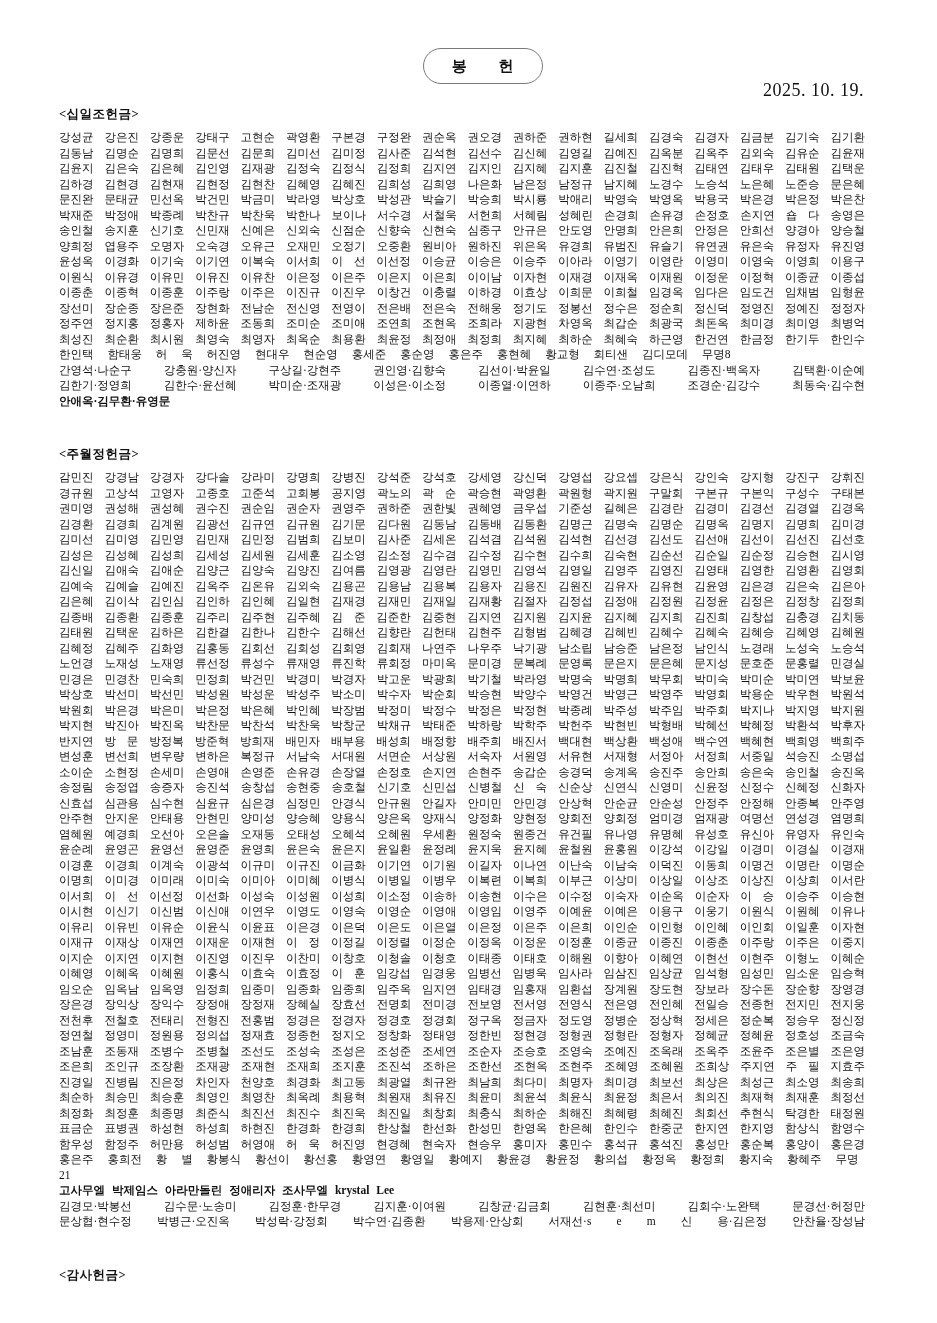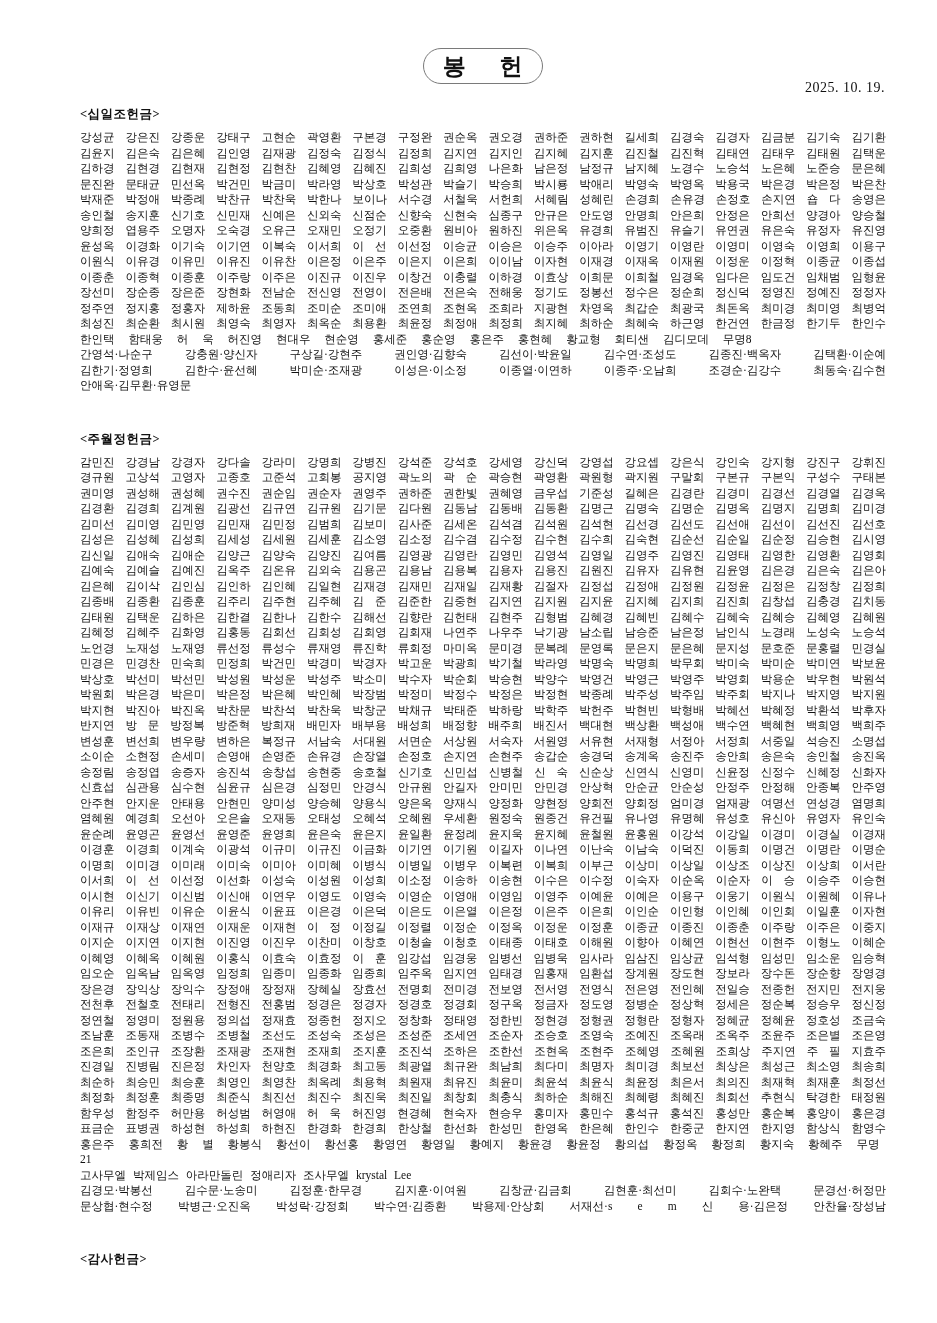--- a/index.html
+++ b/index.html
@@ -14,65 +14,66 @@
 
   .title-box {
     position: absolute;
     left: 423px; top: 48px;
     width: 118px; height: 34px;
     border: 1.6px solid #7a7a7a;
     border-radius: 19px;
     display: flex; align-items: center; justify-content: center;
   }
   .title-text {
-    font-size: 23px; font-weight: bold;
+    font-size: 15px; font-weight: bold;
     word-spacing: 26px;
     letter-spacing: 1px;
     white-space: pre;
   }
   .date {
     position: absolute;
-    right: 52px; top: 80px;
-    font-size: 14px;
+    right: 73px; top: 80px;
+    font-size: 18px;
     letter-spacing: 0.5px;
   }
 
   .content {
     position: absolute;
-    left: 80px; top: 106px;
+    left: 59px; top: 106px;
     width: 806px;
   }
   .sec { margin: 0 0 0 0; }
   .sec + .sec { margin-top: 37px; }
   .sec-header {
     font-size: 12.5px; font-weight: bold;
     margin-bottom: 7px;
     letter-spacing: 0.5px;
   }
   .line {
     font-size: 11.5px;
     line-height: 15.5px;
     white-space: normal;
   }
   .line.j { text-align: justify; text-align-last: justify; }
   .line.g { word-spacing: 11px; }
-  .line.l { word-spacing: 4px; }
+  .line.l { word-spacing: 4px; font-weight: bold; }
 </style>
 </head>
 <body>
 
 <div class="page">
   <div class="title-box">
     <span class="title-text">봉 헌</span>
   </div>
   <div class="date">2025. 10. 19.</div>
   <main class="content">
       <section class="sec">
         <div class="sec-header">&lt;십일조헌금&gt;</div>
         <div class="line j">강성균 강은진 강종운 강태구 고현순 곽영환 구본경 구정완 권순옥 권오경 권하준 권하현 길세희 김경숙 김경자 김금분 김기숙 김기환</div>
+        <div class="line j">김동남 김명순 김명희 김문선 김문희 김미선 김미정 김사준 김석현 김선수 김신혜 김영길 김예진 김옥분 김옥주 김외숙 김유순 김윤재</div>
         <div class="line j">김윤지 김은숙 김은혜 김인영 김재광 김정숙 김정식 김정희 김지연 김지인 김지혜 김지훈 김진철 김진혁 김태연 김태우 김태원 김택운</div>
         <div class="line j">김하경 김현경 김현재 김현정 김현찬 김혜영 김혜진 김희성 김희영 나은화 남은정 남정규 남지혜 노경수 노승석 노은혜 노준승 문은혜</div>
         <div class="line j">문진완 문태균 민선옥 박건민 박금미 박라영 박상호 박성관 박슬기 박승희 박시룡 박애리 박영숙 박영옥 박용국 박은경 박은정 박은찬</div>
         <div class="line j">박재준 박정애 박종례 박찬규 박찬욱 박한나 보이나 서수경 서철욱 서헌희 서혜림 성혜린 손경희 손유경 손정호 손지연 숍 다 송영은</div>
         <div class="line j">송인철 송지훈 신기호 신민재 신예은 신외숙 신점순 신향숙 신현숙 심종구 안규은 안도영 안명희 안은희 안정은 안희선 양경아 양승철</div>
         <div class="line j">양희정 엽용주 오명자 오숙경 오유근 오재민 오정기 오중환 원비아 원하진 위은옥 유경희 유범진 유슬기 유연권 유은숙 유정자 유진영</div>
         <div class="line j">윤성옥 이경화 이기숙 이기연 이복숙 이서희 이 선 이선정 이승균 이승은 이승주 이아라 이영기 이영란 이영미 이영숙 이영희 이용구</div>
         <div class="line j">이원식 이유경 이유민 이유진 이유찬 이은정 이은주 이은지 이은희 이이남 이자현 이재경 이재옥 이재원 이정운 이정혁 이종균 이종섭</div>
         <div class="line j">이종춘 이종혁 이종훈 이주랑 이주은 이진규 이진우 이창건 이충렬 이하경 이효상 이희문 이희철 임경옥 임다은 임도건 임채범 임형윤</div>
         <div class="line j">장선미 장순종 장은준 장현화 전남순 전신영 전영이 전은배 전은숙 전해웅 정기도 정봉선 정수은 정순희 정신덕 정영진 정예진 정정자</div>
@@ -120,22 +121,22 @@
         <div class="line j">이혜영 이혜옥 이혜원 이홍식 이효숙 이효정 이 훈 임강섭 임경웅 임병선 임병욱 임사라 임삼진 임상균 임석형 임성민 임소운 임승혁</div>
         <div class="line j">임오순 임옥남 임옥영 임정희 임종미 임종화 임종희 임주옥 임지연 임태경 임홍재 임환섭 장계원 장도현 장보라 장수돈 장순향 장영경</div>
         <div class="line j">장은경 장익상 장익수 장정애 장정재 장혜실 장효선 전명회 전미경 전보영 전서영 전영식 전은영 전인혜 전일승 전종헌 전지민 전지웅</div>
         <div class="line j">전천후 전철호 전태리 전형진 전홍범 정경은 정경자 정경호 정경회 정구옥 정금자 정도영 정병순 정상혁 정세은 정순복 정승우 정신정</div>
         <div class="line j">정연철 정영미 정원용 정의섭 정재효 정종헌 정지오 정창화 정태영 정한빈 정현경 정형권 정형란 정형자 정혜균 정혜윤 정호성 조금숙</div>
         <div class="line j">조남훈 조동재 조병수 조병철 조선도 조성숙 조성은 조성준 조세연 조순자 조승호 조영숙 조예진 조옥래 조옥주 조윤주 조은별 조은영</div>
         <div class="line j">조은희 조인규 조장환 조재광 조재현 조재희 조지훈 조진석 조하은 조한선 조현옥 조현주 조혜영 조혜원 조희상 주지연 주 필 지효주</div>
         <div class="line j">진경일 진병림 진은정 차인자 천양호 최경화 최고동 최광열 최규완 최남희 최다미 최명자 최미경 최보선 최상은 최성근 최소영 최송희</div>
         <div class="line j">최순하 최승민 최승훈 최영인 최영찬 최옥례 최용혁 최원재 최유진 최윤미 최윤석 최윤식 최윤정 최은서 최의진 최재혁 최재훈 최정선</div>
         <div class="line j">최정화 최정훈 최종명 최준식 최진선 최진수 최진욱 최진일 최창회 최충식 최하순 최해진 최혜령 최혜진 최회선 추현식 탁경한 태정원</div>
+        <div class="line j">표금순 표병권 하성현 하성희 하현진 한경화 한경희 한상철 한선화 한성민 한영옥 한은혜 한인수 한중군 한지연 한지영 함상식 함영수</div>
         <div class="line j">함우성 함정주 허만용 허성범 허영애 허 욱 허진영 현경혜 현숙자 현승우 홍미자 홍민수 홍석규 홍석진 홍성만 홍순복 홍양이 홍은경</div>
-        <div class="line j">표금순 표병권 하성현 하성희 하현진 한경화 한경희 한상철 한선화 한성민 한영옥 한은혜 한인수 한중군 한지연 한지영 함상식 함영수</div>
         <div class="line g">홍은주 홍희전 황 별 황봉식 황선이 황선홍 황영연 황영일 황예지 황윤경 황윤정 황의섭 황정옥 황정희 황지숙 황혜주 무명21</div>
         <div class="line l">고사무엘 박제임스 아라만돌린 정애리자 조사무엘 krystal Lee</div>
         <div class="line j">김경모·박봉선 김수문·노송미 김정훈·한무경 김지훈·이여원 김창균·김금회 김현훈·최선미 김회수·노완택 문경선·허정만</div>
         <div class="line j">문상협·현수정 박병근·오진옥 박성락·강정회 박수연·김종환 박용제·안상회 서재선·s e m 신 용·김은정 안찬율·장성남</div>
       </section>
       <section class="sec">
         <div class="sec-header">&lt;감사헌금&gt;</div>
       </section>
     </main>
 </div>

